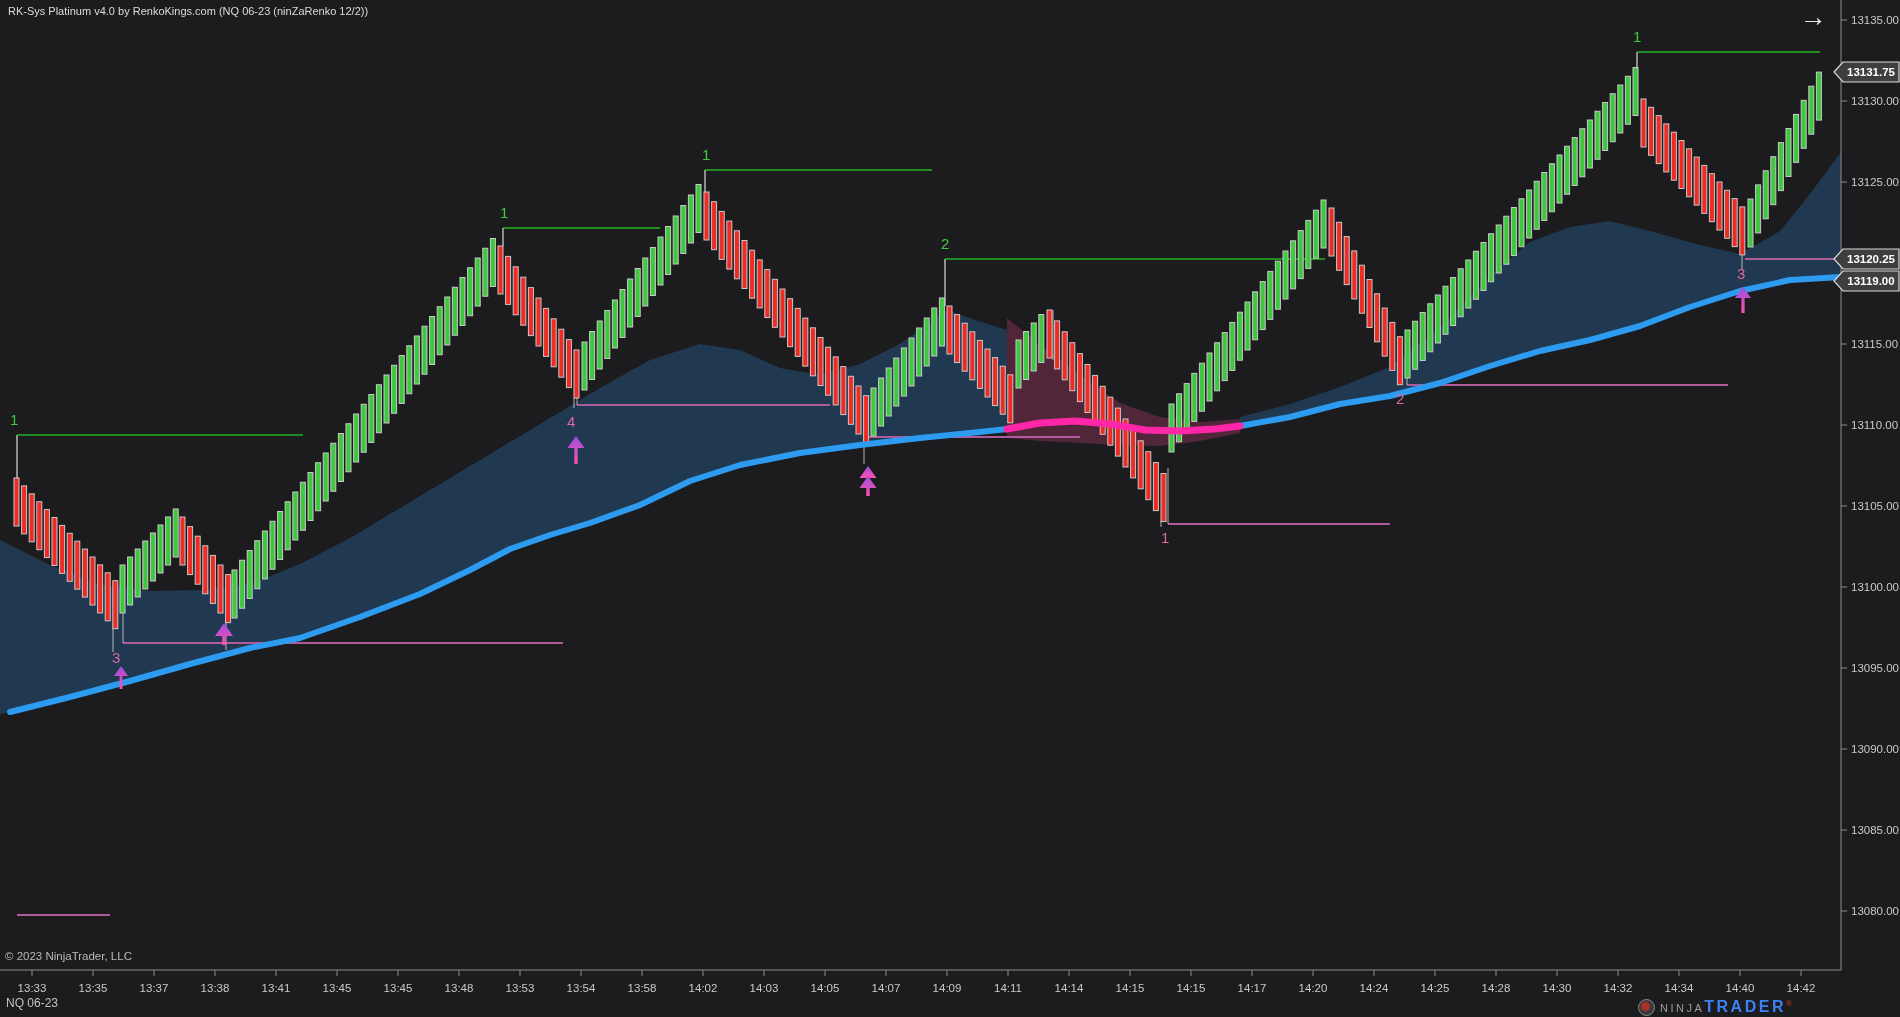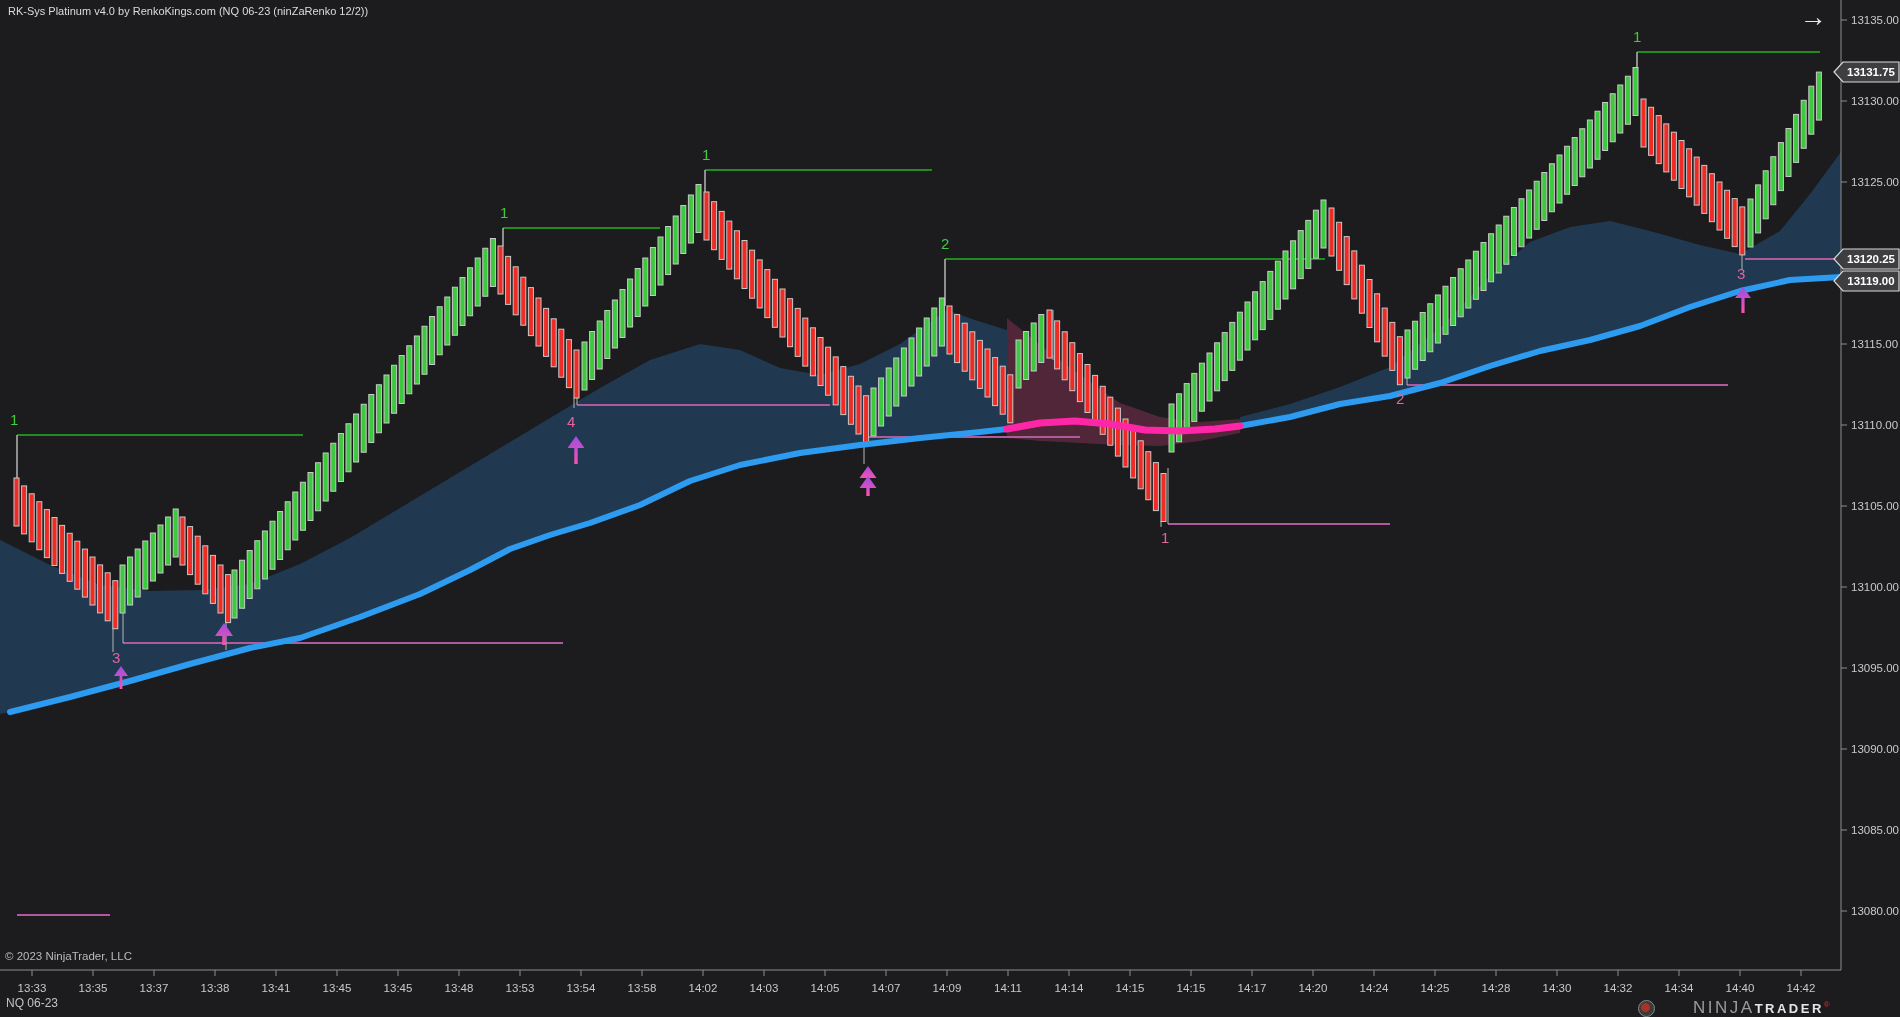--- a/index.html
+++ b/index.html
@@ -9,22 +9,22 @@
   .chart-title{position:absolute;left:8px;top:5px;font-size:11px;color:#dcdcdc;}
   .copyright{position:absolute;left:5px;top:950px;font-size:11.5px;color:#b9b9b9;}
   .instrument-tab{position:absolute;left:6px;top:996px;font-size:12px;color:#c3c3c3;}
   .goto-latest{position:absolute;left:1793px;top:0px;font-size:27px;color:#e9e9e9;cursor:pointer;
                width:40px;height:34px;text-align:center;line-height:34px;}
   .brand{position:absolute;left:1638px;top:998px;display:flex;align-items:center;gap:5px;}
   .brand-icon{width:15px;height:15px;border-radius:50%;background:#3a3a3a;border:1px solid #8a8a8a;
               position:relative;}
   .brand-icon span{position:absolute;left:2px;top:2px;width:9px;height:9px;border-radius:50%;
                    background:#a93228;}
-  .brand-ninja{font-size:17px;letter-spacing:2.5px;color:#9a9a9a;margin-left:33px;}
-  .brand-trader{font-size:13px;letter-spacing:2.5px;color:#e5e5e5;font-weight:bold;}
+  .brand-ninja{font-size:11px;letter-spacing:2.5px;color:#9a9a9a;}
+  .brand-trader{font-size:16px;letter-spacing:2.5px;color:#3b82f6;font-weight:bold;}
   .brand-reg{font-size:8px;color:#c0392b;vertical-align:super;}
 </style>
 </head>
 <body>
 
 <div class="screen">
   <svg id="chart-svg" width="1900" height="1017">
       <defs>
         <linearGradient id="arrowGrad" x1="0" y1="0" x2="0" y2="1">
           <stop offset="0" stop-color="#9b4fe0"></stop>

